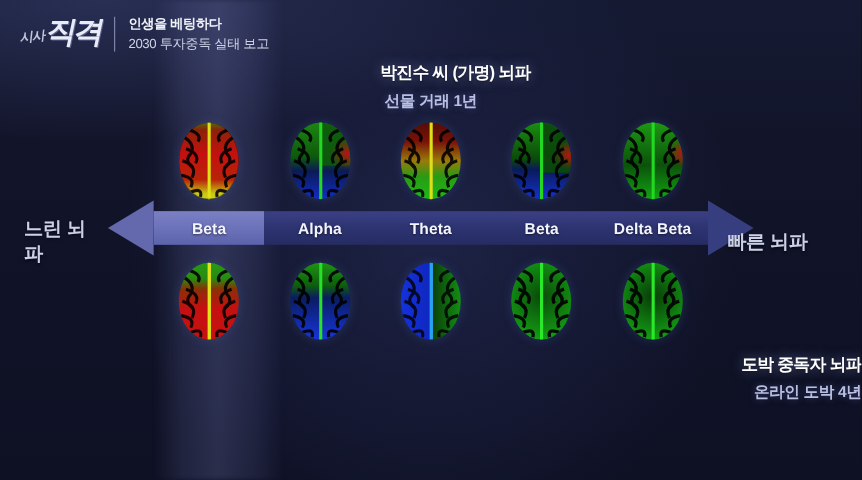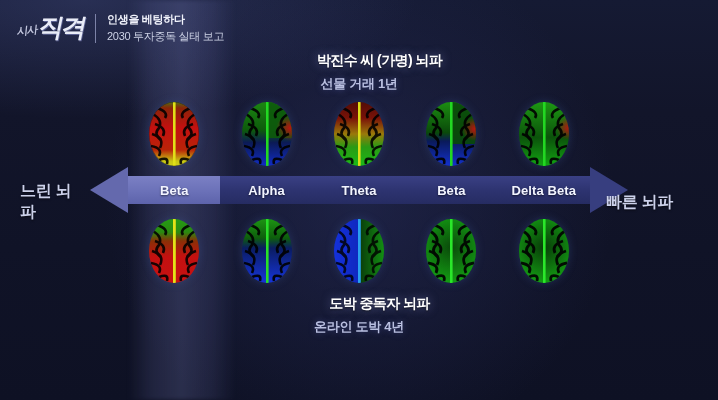--- a/index.html
+++ b/index.html
@@ -42,21 +42,21 @@
     color:#e9ecf7;text-shadow:1px 1px 0 #5a6090;
   }
   .logo-div{width:1px;height:29px;background:#8d93b8;opacity:.85;margin:0 2px 0 1px;}
   .logo-text{display:flex;flex-direction:column;justify-content:center;gap:2px;}
   .logo-l1{font-size:11px;font-weight:700;color:#f0f2fb;letter-spacing:-.3px;}
   .logo-l2{font-size:11px;font-weight:400;color:#cdd2e6;letter-spacing:-.3px;}
 
   
   .head{position:absolute;left:0;width:718px;text-align:center;}
   .head.top{top:52px;}
-  .head.bottom{top:295px;}
+  .head.bottom{top:295px;text-align:right;}
   .head .h-main{
     font-size:14px;font-weight:800;letter-spacing:-.6px;color:#ffffff;
     text-shadow:0 0 10px rgba(150,160,230,.55),0 1px 2px rgba(0,0,0,.8);
     margin-left:41px;
   }
   .head .h-sub{
     margin-top:5px;font-size:13px;font-weight:600;letter-spacing:-.3px;color:#b9bfe0;
     text-shadow:0 0 6px rgba(90,100,180,.5);
   }
 

